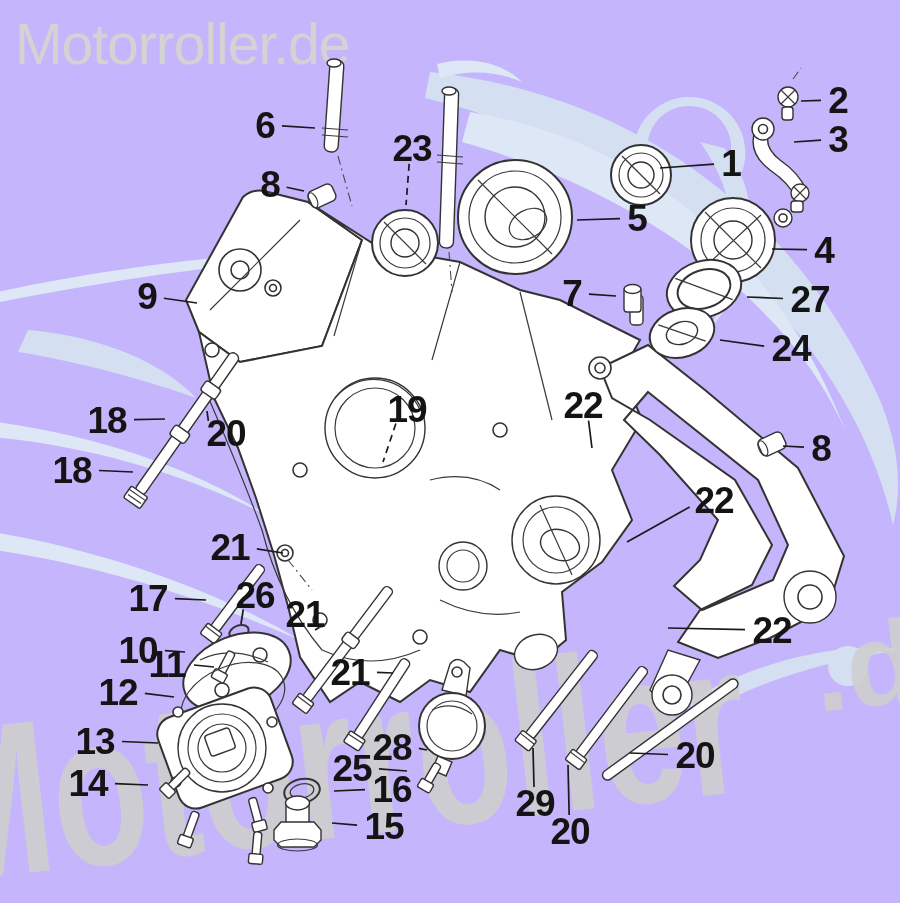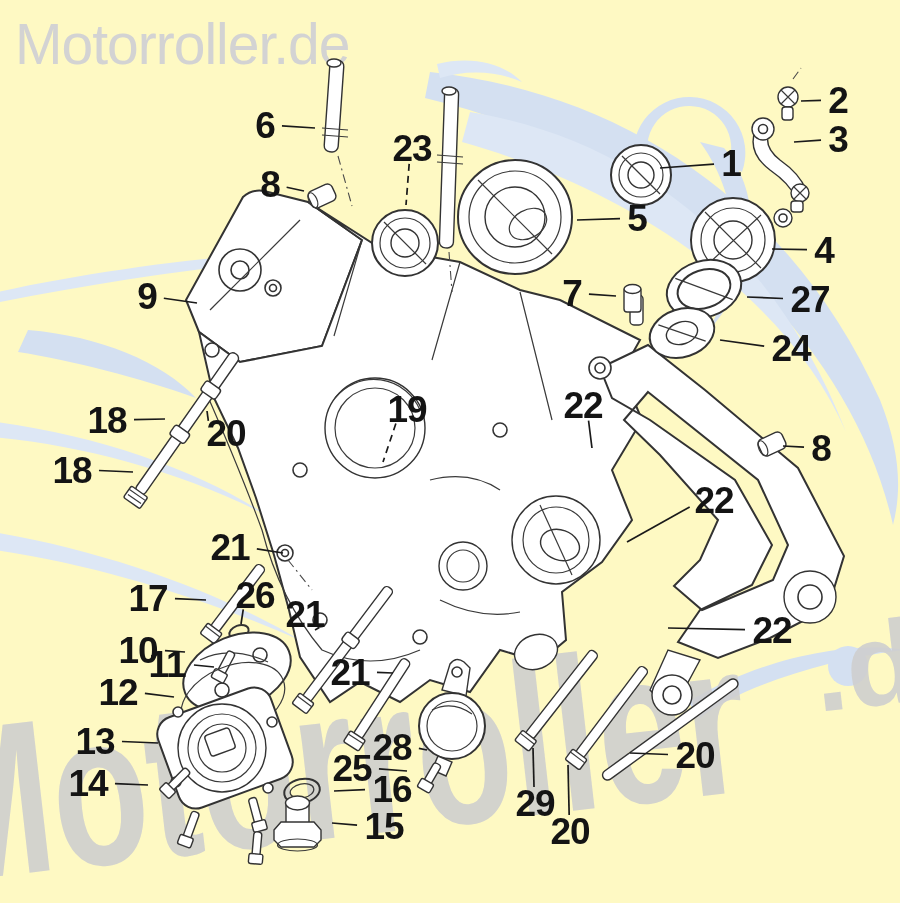--- a/index.html
+++ b/index.html
@@ -1,16 +1,16 @@
 <!DOCTYPE html>
 <html><head>
 <meta charset="utf-8">
 <style>
   html,body{margin:0;padding:0;background:#ffffff;}
-  #stage{position:relative;width:900px;height:903px;background:#fef9c3;overflow:hidden;
+  #stage{position:relative;width:900px;height:903px;background:#c4b5fd;overflow:hidden;
          font-family:"Liberation Sans",sans-serif;}
   svg{display:block;}
   .wing{fill:#d4e0f1;stroke:none;}
   .wing2{fill:#dde7f5;stroke:none;}
   .gtext{fill:#cfcfcf;}
   .ltext{fill:#d3d3d3;}
   .wht{fill:#ffffff;stroke:#333;stroke-width:2;}
   .wht1{fill:#ffffff;stroke:#333;stroke-width:1.4;}
   .ln{fill:none;stroke:#333;stroke-width:2;}
   .lnt{fill:none;stroke:#3a3a3a;stroke-width:1.2;}

